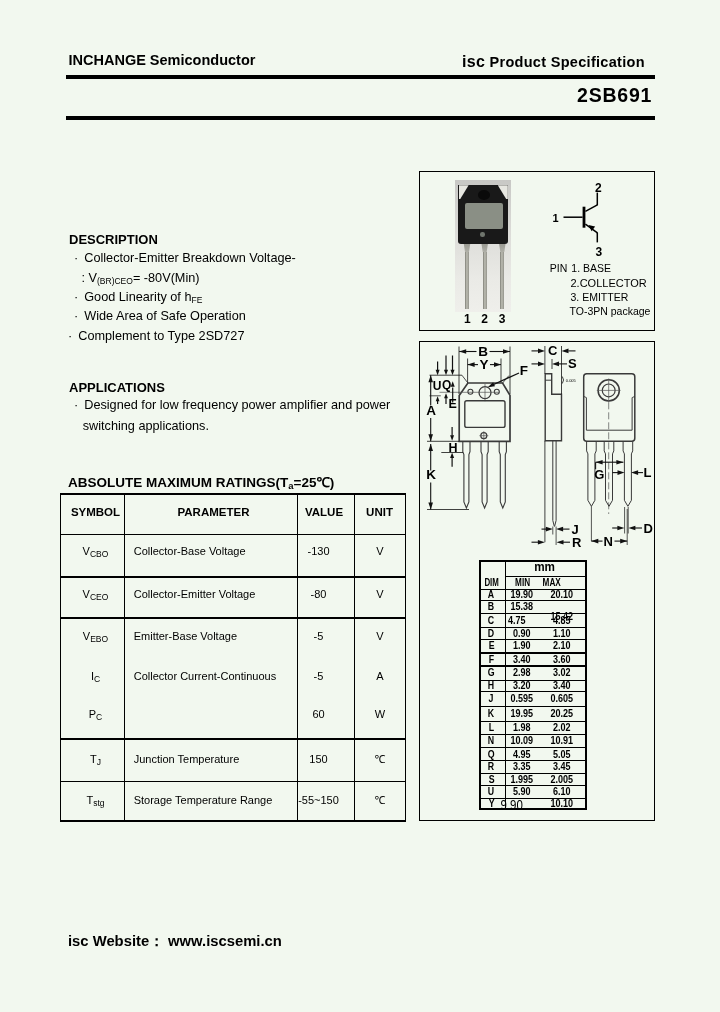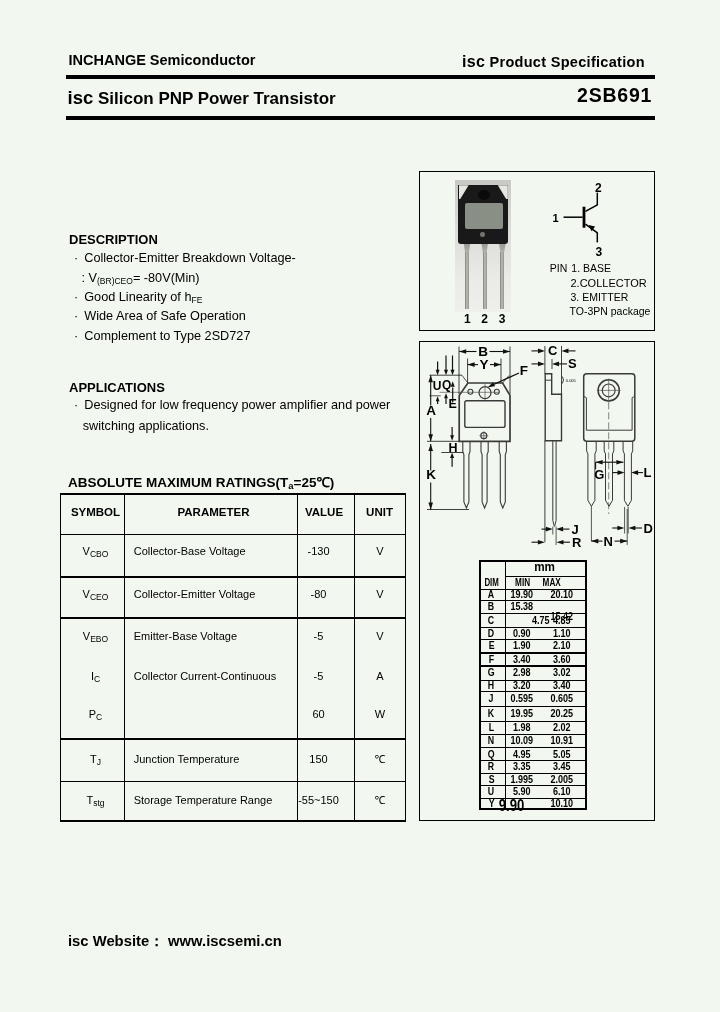--- a/index.html
+++ b/index.html
@@ -11,30 +11,29 @@
   .desc{font-size:12.7px;}
   sub{font-size:8.5px;vertical-align:baseline;position:relative;top:2px;line-height:0;}
 </style>
 </head>
 <body>
 <div id="page">
 
   <div class="abs" style="left:68.5px;top:53px;font-size:14.5px;font-weight:bold;">INCHANGE Semiconductor</div>
   <div class="abs" style="left:462px;top:54px;font-size:14.5px;font-weight:bold;letter-spacing:0.3px;"><span style="font-size:16px;">isc</span> Product Specification</div>
   <div class="ln" style="left:66px;top:75px;width:589px;height:3.5px;"></div>
-  <div class="abs" style="left:67.5px;top:89px;font-size:17px;font-weight:bold;"><span style="font-size:18.5px;">isc</span> Silicon PNP Power Transistor</div>
   <div class="abs" style="left:577px;top:85.8px;font-size:19.5px;font-weight:bold;letter-spacing:0.8px;">2SB691</div>
   <div class="ln" style="left:66px;top:115.5px;width:589px;height:4.5px;"></div>
 
   <div class="abs" style="left:69px;top:233px;font-size:13px;font-weight:bold;">DESCRIPTION</div>
   <div class="abs desc" style="left:74px;top:251.5px;">·<span style="margin-left:6px;">Collector-Emitter Breakdown Voltage-</span></div>
   <div class="abs desc" style="left:81.5px;top:271.5px;">: V<sub>(BR)CEO</sub>= -80V(Min)</div>
   <div class="abs desc" style="left:74px;top:290.5px;">·<span style="margin-left:6px;">Good Linearity of h<sub>FE</sub></span></div>
   <div class="abs desc" style="left:74px;top:310px;">·<span style="margin-left:6px;">Wide Area of Safe Operation</span></div>
-  <div class="abs desc" style="left:74px;top:329.5px;">·<span style="margin-left:6px;">Complement to Type 2SD727</span></div>
+  <div class="abs desc" style="left:68px;top:329.5px;">·<span style="margin-left:6px;">Complement to Type 2SD727</span></div>
 
   <div class="abs" style="left:69px;top:381px;font-size:13px;font-weight:bold;">APPLICATIONS</div>
   <div class="abs desc" style="left:74px;top:399px;">·<span style="margin-left:6px;">Designed for low frequency power amplifier and power</span></div>
   <div class="abs desc" style="left:82.7px;top:420px;">switching applications.</div>
 
   <div class="abs" style="left:68px;top:476px;font-size:13.5px;font-weight:bold;">ABSOLUTE MAXIMUM RATINGS(T<sub style="font-size:9.5px;">a</sub>=25℃)</div>
 
   <div class="ln" style="left:60px;top:493px;width:346px;height:2px;"></div>
   <div class="ln" style="left:60px;top:533.5px;width:346px;height:1.4px;"></div>
   <div class="ln" style="left:60px;top:576.2px;width:346px;height:1.4px;"></div>
@@ -280,21 +279,21 @@
   <div class="abs ctr" style="left:461.4px;top:577.1px;width:60px;font-size:10.5px;font-weight:bold;"><span style="display:inline-block;transform:scaleX(0.75);transform-origin:50% 50%;">DIM</span></div>
   <div class="abs ctr" style="left:493.0px;top:577.1px;width:60px;font-size:10.5px;font-weight:bold;"><span style="display:inline-block;transform:scaleX(0.78);transform-origin:50% 50%;">MIN</span></div>
   <div class="abs ctr" style="left:521.5px;top:577.1px;width:60px;font-size:10.5px;font-weight:bold;"><span style="display:inline-block;transform:scaleX(0.78);transform-origin:50% 50%;">MAX</span></div>
   <div class="abs ctr" style="left:479.4px;top:589.1px;width:24px;font-size:11px;font-weight:bold;"><span style="display:inline-block;transform:scaleX(0.8);transform-origin:50% 50%;">A</span></div>
   <div class="abs ctr" style="left:491.5px;top:589.1px;width:60px;font-size:11px;font-weight:bold;"><span style="display:inline-block;transform:scaleX(0.82);transform-origin:50% 50%;">19.90</span></div>
   <div class="abs ctr" style="left:531.5px;top:589.1px;width:60px;font-size:11px;font-weight:bold;"><span style="display:inline-block;transform:scaleX(0.82);transform-origin:50% 50%;">20.10</span></div>
   <div class="abs ctr" style="left:479.4px;top:601.4px;width:24px;font-size:11px;font-weight:bold;"><span style="display:inline-block;transform:scaleX(0.8);transform-origin:50% 50%;">B</span></div>
   <div class="abs ctr" style="left:491.5px;top:601.4px;width:60px;font-size:11px;font-weight:bold;"><span style="display:inline-block;transform:scaleX(0.82);transform-origin:50% 50%;">15.38</span></div>
   <div class="abs ctr" style="left:531.5px;top:611px;width:60px;font-size:11px;font-weight:bold;"><span style="display:inline-block;transform:scaleX(0.82);transform-origin:50% 50%;">15.42</span></div>
   <div class="abs ctr" style="left:479.4px;top:614.8px;width:24px;font-size:11px;font-weight:bold;"><span style="display:inline-block;transform:scaleX(0.8);transform-origin:50% 50%;">C</span></div>
-  <div class="abs ctr" style="left:511px;top:614.8px;width:60px;font-size:11px;font-weight:bold;"><span style="display:inline-block;transform:scaleX(0.82);transform-origin:50% 50%;">4.75</span></div>
+  <div class="abs ctr" style="left:487px;top:614.8px;width:60px;font-size:11px;font-weight:bold;"><span style="display:inline-block;transform:scaleX(0.82);transform-origin:50% 50%;">4.75</span></div>
   <div class="abs ctr" style="left:531.5px;top:614.8px;width:60px;font-size:11px;font-weight:bold;"><span style="display:inline-block;transform:scaleX(0.82);transform-origin:50% 50%;">4.85</span></div>
   <div class="abs ctr" style="left:479.4px;top:627.6px;width:24px;font-size:11px;font-weight:bold;"><span style="display:inline-block;transform:scaleX(0.8);transform-origin:50% 50%;">D</span></div>
   <div class="abs ctr" style="left:491.5px;top:627.6px;width:60px;font-size:11px;font-weight:bold;"><span style="display:inline-block;transform:scaleX(0.82);transform-origin:50% 50%;">0.90</span></div>
   <div class="abs ctr" style="left:531.5px;top:627.6px;width:60px;font-size:11px;font-weight:bold;"><span style="display:inline-block;transform:scaleX(0.82);transform-origin:50% 50%;">1.10</span></div>
   <div class="abs ctr" style="left:479.4px;top:640.4px;width:24px;font-size:11px;font-weight:bold;"><span style="display:inline-block;transform:scaleX(0.8);transform-origin:50% 50%;">E</span></div>
   <div class="abs ctr" style="left:491.5px;top:640.4px;width:60px;font-size:11px;font-weight:bold;"><span style="display:inline-block;transform:scaleX(0.82);transform-origin:50% 50%;">1.90</span></div>
   <div class="abs ctr" style="left:531.5px;top:640.4px;width:60px;font-size:11px;font-weight:bold;"><span style="display:inline-block;transform:scaleX(0.82);transform-origin:50% 50%;">2.10</span></div>
   <div class="abs ctr" style="left:479.4px;top:653.7px;width:24px;font-size:11px;font-weight:bold;"><span style="display:inline-block;transform:scaleX(0.8);transform-origin:50% 50%;">F</span></div>
   <div class="abs ctr" style="left:491.5px;top:653.7px;width:60px;font-size:11px;font-weight:bold;"><span style="display:inline-block;transform:scaleX(0.82);transform-origin:50% 50%;">3.40</span></div>
   <div class="abs ctr" style="left:531.5px;top:653.7px;width:60px;font-size:11px;font-weight:bold;"><span style="display:inline-block;transform:scaleX(0.82);transform-origin:50% 50%;">3.60</span></div>
@@ -322,17 +321,17 @@
   <div class="abs ctr" style="left:479.4px;top:761.2px;width:24px;font-size:11px;font-weight:bold;"><span style="display:inline-block;transform:scaleX(0.8);transform-origin:50% 50%;">R</span></div>
   <div class="abs ctr" style="left:491.5px;top:761.2px;width:60px;font-size:11px;font-weight:bold;"><span style="display:inline-block;transform:scaleX(0.82);transform-origin:50% 50%;">3.35</span></div>
   <div class="abs ctr" style="left:531.5px;top:761.2px;width:60px;font-size:11px;font-weight:bold;"><span style="display:inline-block;transform:scaleX(0.82);transform-origin:50% 50%;">3.45</span></div>
   <div class="abs ctr" style="left:479.4px;top:773.6px;width:24px;font-size:11px;font-weight:bold;"><span style="display:inline-block;transform:scaleX(0.8);transform-origin:50% 50%;">S</span></div>
   <div class="abs ctr" style="left:491.5px;top:773.6px;width:60px;font-size:11px;font-weight:bold;"><span style="display:inline-block;transform:scaleX(0.82);transform-origin:50% 50%;">1.995</span></div>
   <div class="abs ctr" style="left:531.5px;top:773.6px;width:60px;font-size:11px;font-weight:bold;"><span style="display:inline-block;transform:scaleX(0.82);transform-origin:50% 50%;">2.005</span></div>
   <div class="abs ctr" style="left:479.4px;top:786.4px;width:24px;font-size:11px;font-weight:bold;"><span style="display:inline-block;transform:scaleX(0.8);transform-origin:50% 50%;">U</span></div>
   <div class="abs ctr" style="left:491.5px;top:786.4px;width:60px;font-size:11px;font-weight:bold;"><span style="display:inline-block;transform:scaleX(0.82);transform-origin:50% 50%;">5.90</span></div>
   <div class="abs ctr" style="left:531.5px;top:786.4px;width:60px;font-size:11px;font-weight:bold;"><span style="display:inline-block;transform:scaleX(0.82);transform-origin:50% 50%;">6.10</span></div>
   <div class="abs ctr" style="left:479.4px;top:798.1px;width:24px;font-size:11px;font-weight:bold;"><span style="display:inline-block;transform:scaleX(0.8);transform-origin:50% 50%;">Y</span></div>
-  <div class="abs ctr" style="left:491.5px;top:798.1px;width:40px;font-size:16px;font-weight:bold;"><span style="display:inline-block;transform:scaleX(0.82);transform-origin:50% 50%;">9.90</span></div>
+  <div class="abs ctr" style="left:491.5px;top:798.1px;width:40px;font-size:14px;font-weight:normal;"><span style="display:inline-block;transform:scaleX(0.82);transform-origin:50% 50%;">9.90</span></div>
   <div class="abs ctr" style="left:531.5px;top:798.1px;width:60px;font-size:11px;font-weight:bold;"><span style="display:inline-block;transform:scaleX(0.82);transform-origin:50% 50%;">10.10</span></div>
 
   <div class="abs" style="left:68px;top:933.5px;font-size:14.8px;font-weight:bold;">isc Website： www.iscsemi.cn</div>
 </div>
 
 </body></html>

